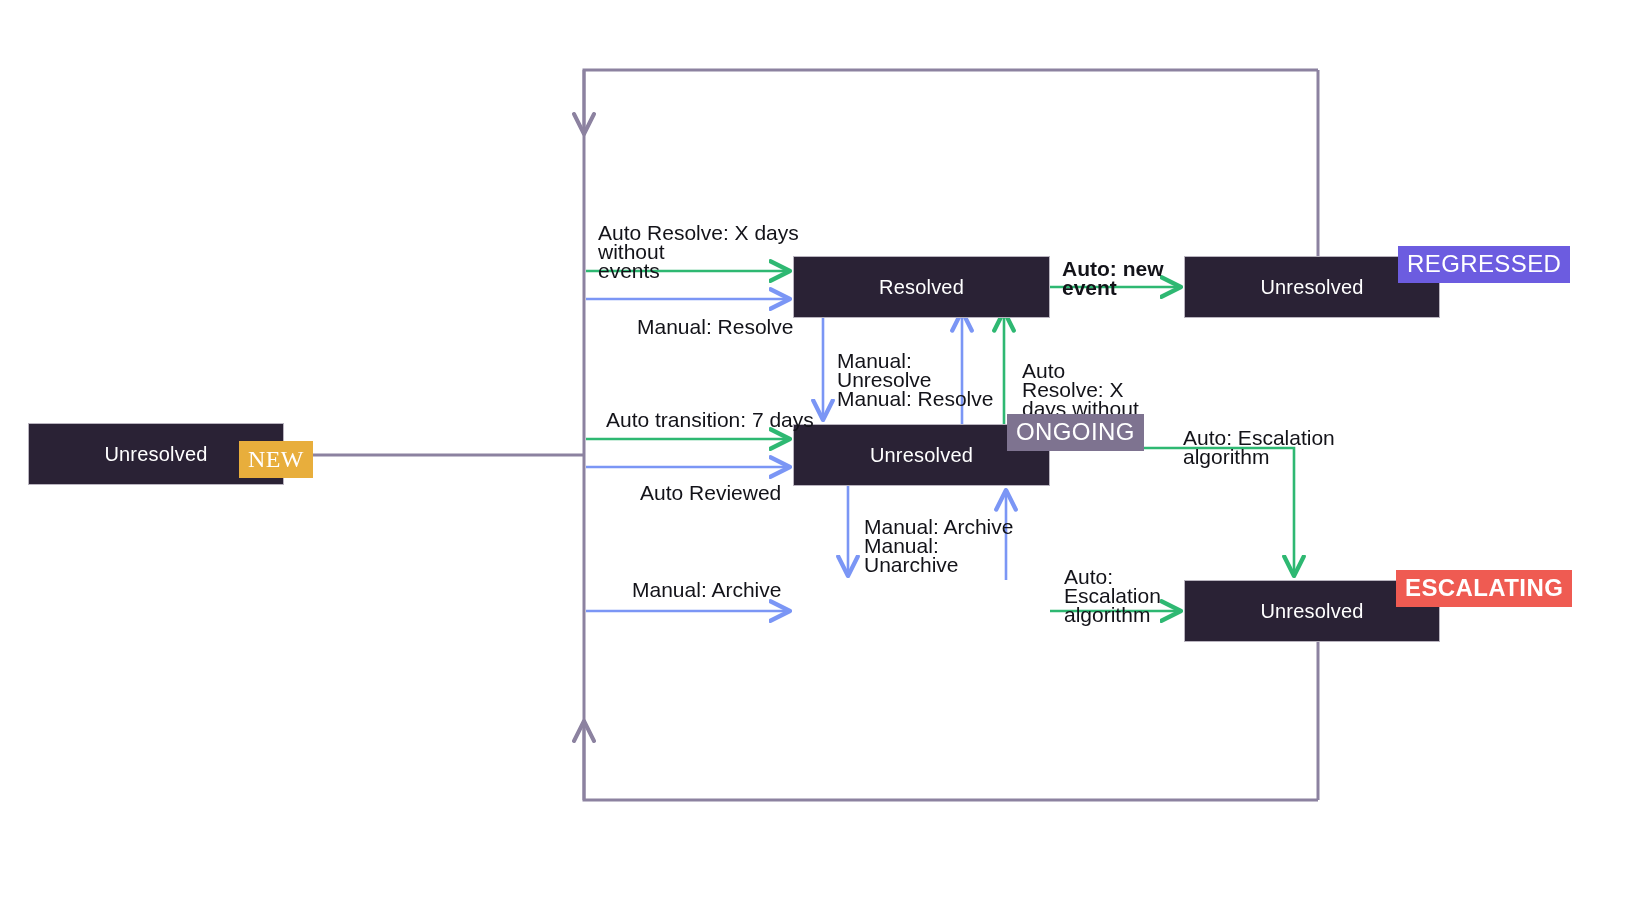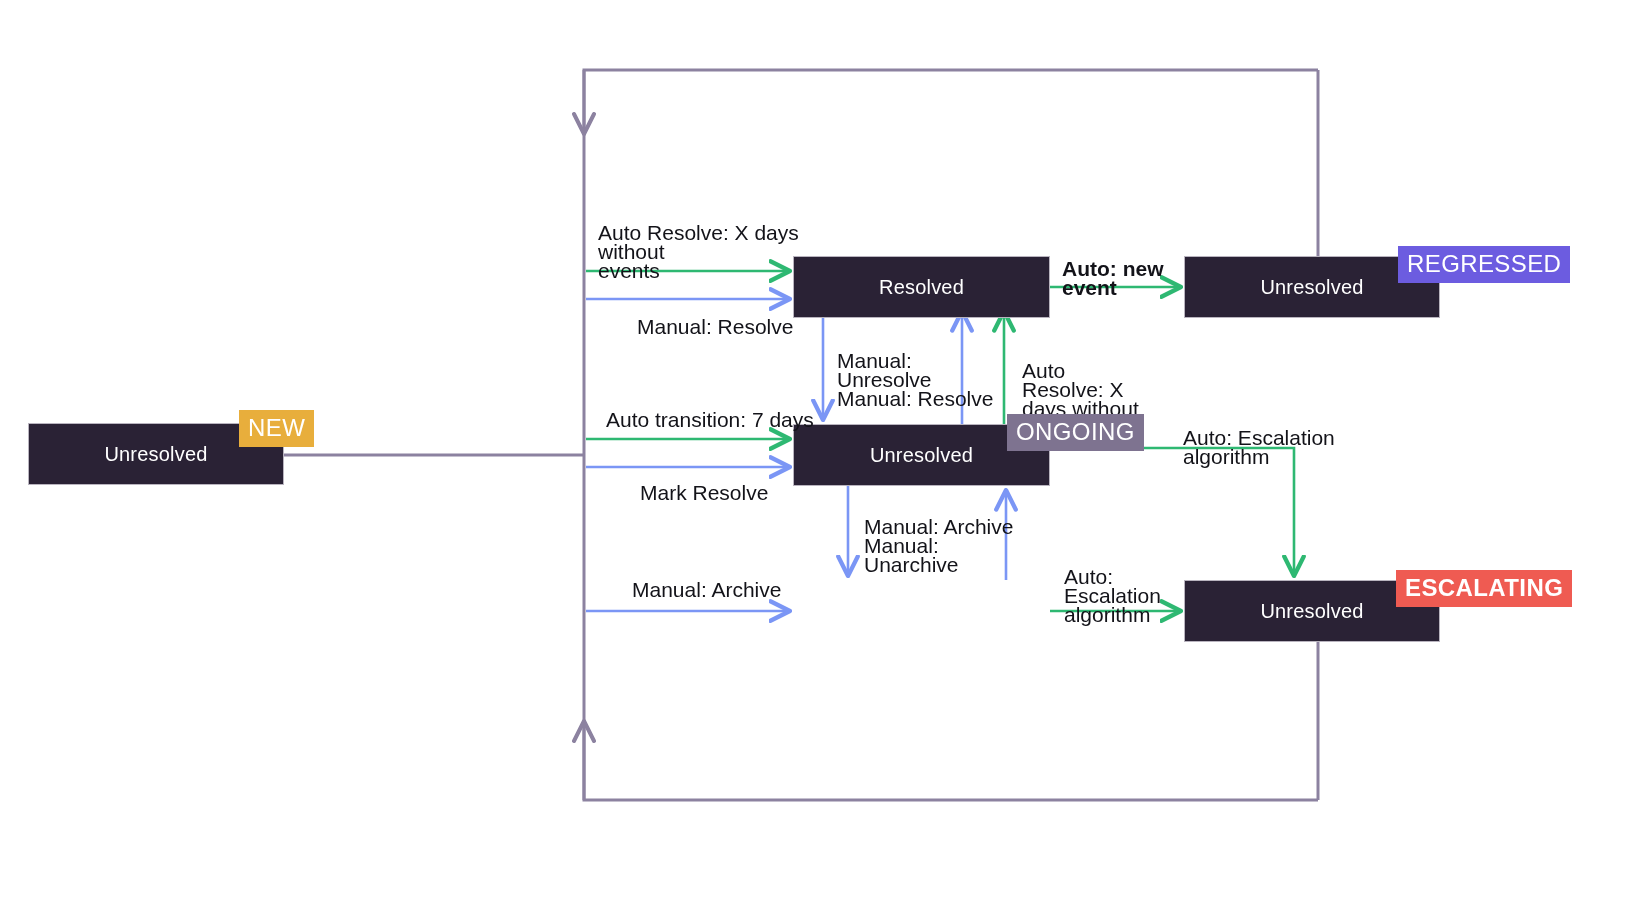--- a/index.html
+++ b/index.html
@@ -118,21 +118,21 @@
 
 
   <div class="node" style="left:1184px; top:256px; width:256px; height:62px;">
     <span>Unresolved</span>
   </div>
 
   <div class="node" style="left:1184px; top:580px; width:256px; height:62px;">
     <span>Unresolved</span>
   </div>
 
-  <div class="badge" style="left:239px; top:410px; background:#e8ae3c;">
+  <div class="badge" style="left:239px; top:441px; background:#e8ae3c;font-family:Liberation Serif, serif;">
     <span>NEW</span>
   </div>
 
   <div class="badge" style="left:1007px; top:414px; background:#7e7390;">
     <span>ONGOING</span>
   </div>
 
   <div class="badge" style="left:1398px; top:246px; background:#6c5ce0;">
     <span>REGRESSED</span>
   </div>
@@ -150,21 +150,21 @@
 
   <div class="edge-label" style="left:831px; top:351px; width:165px;margin-left:6px;">Manual: Unresolve
 Manual: Resolve</div>
 
   <div class="edge-label" style="left:1022px; top:351px; width:120px;margin-top:10px;">Auto Resolve: X
 days without
 events</div>
 
   <div class="edge-label" style="left:606px; top:410px; width:210px;">Auto transition: 7 days</div>
 
-  <div class="edge-label" style="left:640px; top:483px; width:170px;">Mark Resolve</div>
+  <div class="edge-label" style="left:640px; top:483px; width:170px;">Auto Reviewed</div>
 
   <div class="edge-label" style="left:1183px; top:428px; width:240px;">Auto: Escalation algorithm</div>
 
   <div class="edge-label" style="left:864px; top:517px; width:160px;">Manual: Archive
 Manual: Unarchive</div>
 
   <div class="edge-label" style="left:632px; top:580px; width:170px;">Manual: Archive</div>
 
   <div class="edge-label" style="left:1064px; top:567px; width:130px;">Auto: Escalation
 algorithm</div>

